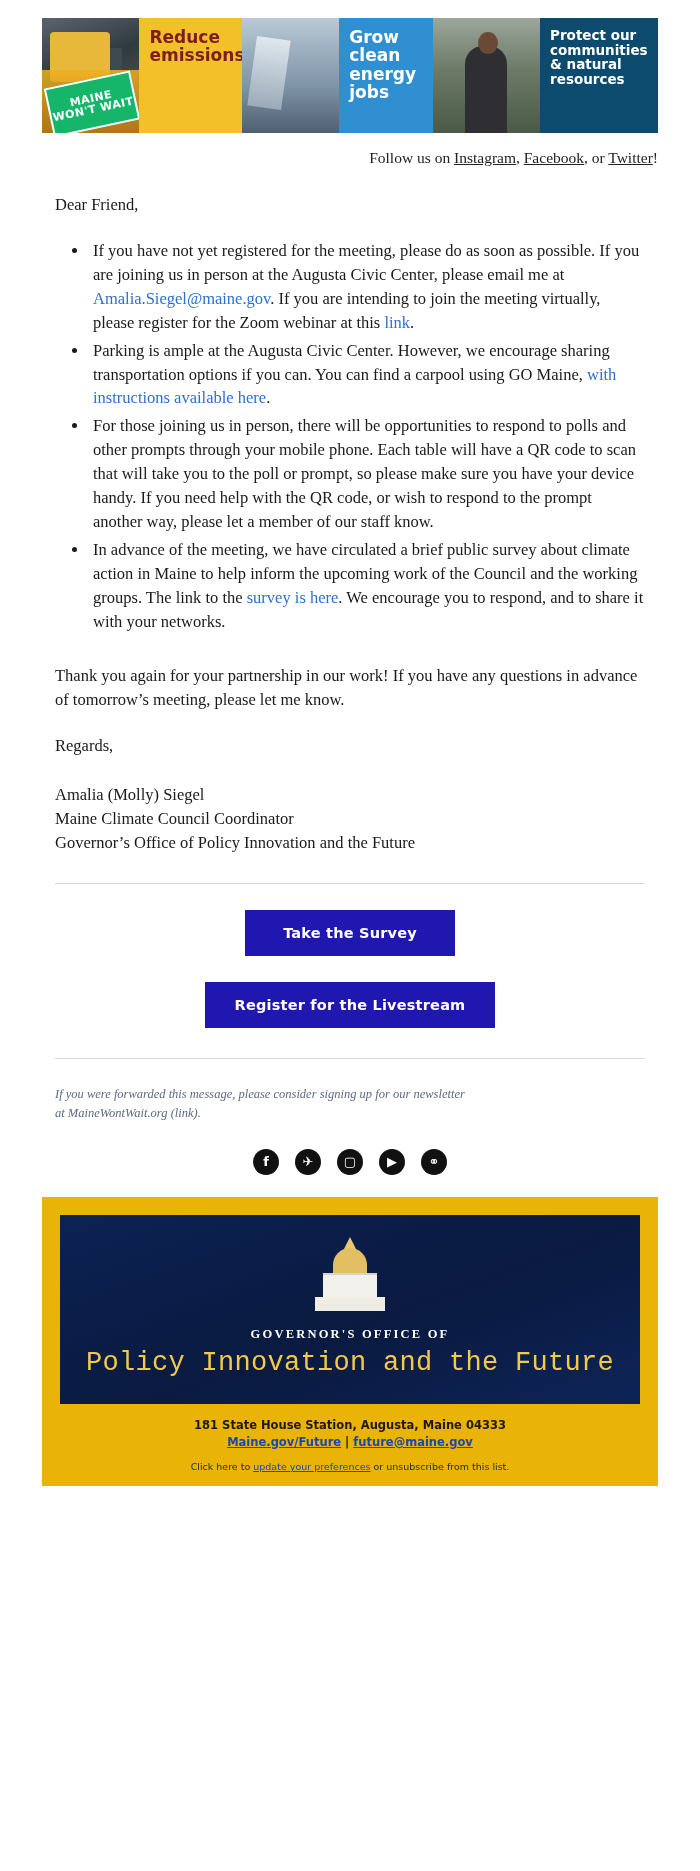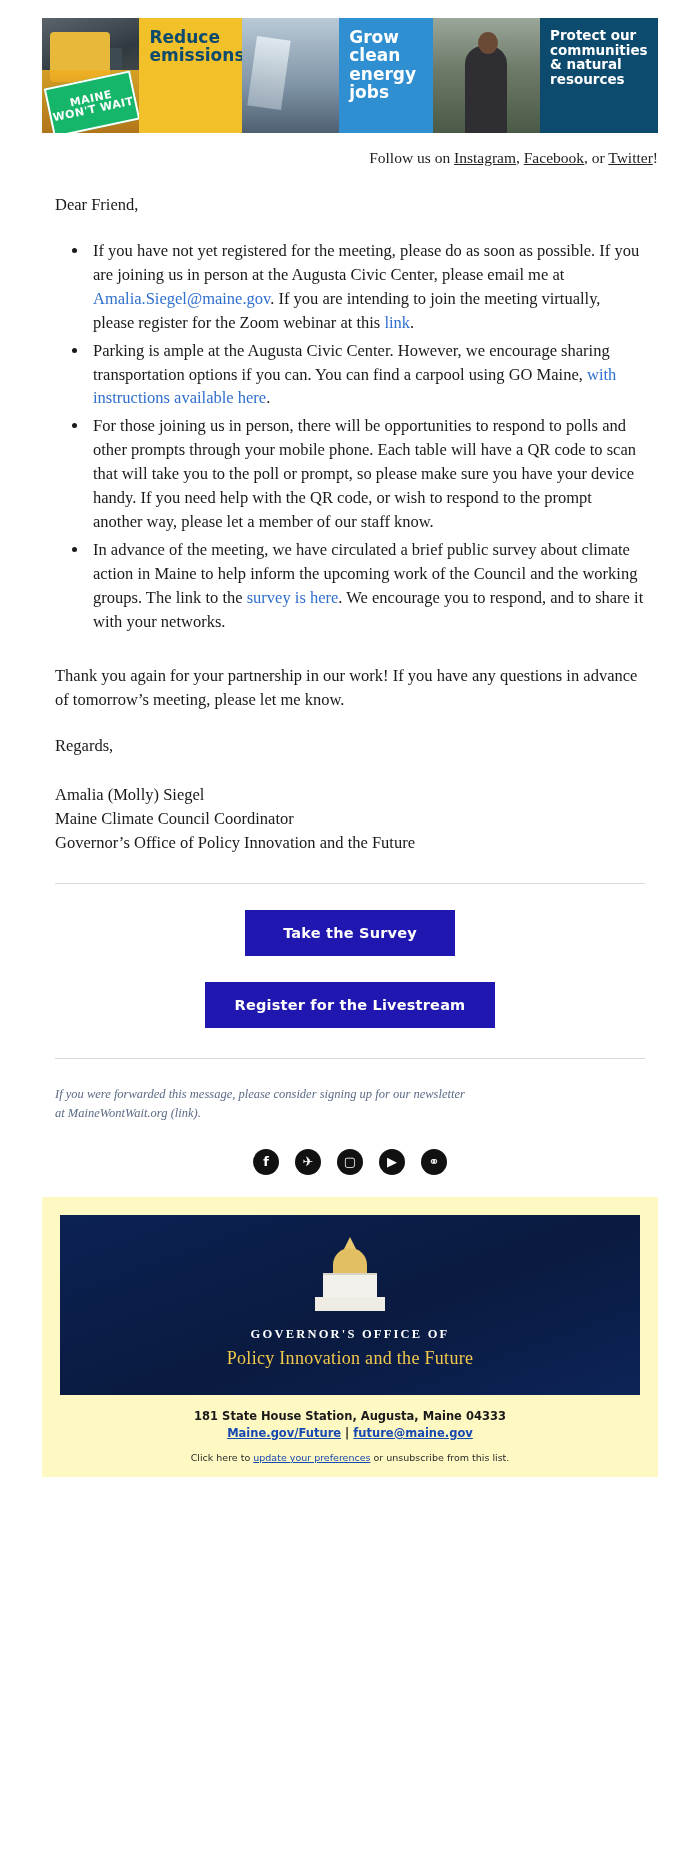--- a/index.html
+++ b/index.html
@@ -114,21 +114,21 @@
     position: absolute;
     left: 10px;
     top: 10px;
     right: 8px;
     color: #ffffff;
     font-family: "DejaVu Sans", sans-serif;
     font-weight: bold;
     font-size: 17px;
     line-height: 1.08;
   }
-  .cell-yellow .banner-text { color: #0c4a6e; }
+  .cell-yellow .banner-text { color: #7f1d1d; }
   .cell-green .banner-text { font-size: 13.5px; }
 
   
   .follow {
     text-align: right;
     margin: 16px 42px 0 42px;
     font-size: 15.5px;
     font-family: "Liberation Serif", serif;
     color: #222;
   }
@@ -206,21 +206,21 @@
     align-items: center;
     justify-content: center;
     font-family: "DejaVu Sans", sans-serif;
     font-size: 13px;
     font-weight: bold;
   }
 
   
   .gold {
     margin: 22px 42px 0 42px;
-    background: #fef9c3;
+    background: #eab308;
     padding: 18px 18px 14px 18px;
   }
   .seal-box {
     background: #0b1f4e;
     background: linear-gradient(160deg,#0c2253 0%,#0a1a40 55%,#0d2457 100%);
     padding: 22px 10px 26px 10px;
     text-align: center;
     position: relative;
     overflow: hidden;
   }
@@ -268,23 +268,23 @@
   }
   .gov-line {
     font-family: "Liberation Serif", serif;
     color: #ffffff;
     font-size: 12.5px;
     letter-spacing: 2.2px;
     font-weight: bold;
     margin-bottom: 6px;
   }
   .policy-line {
-    font-family: Liberation Serif, serif;
+    font-family: Liberation Mono, monospace;
     color: #f3c94b;
-    font-size: 18px;
+    font-size: 27px;
     letter-spacing: 0.3px;
   }
   .addr {
     text-align: center;
     font-family: "DejaVu Sans", sans-serif;
     font-size: 11.5px;
     font-weight: bold;
     color: #1a1a1a;
     margin-top: 14px;
   }

